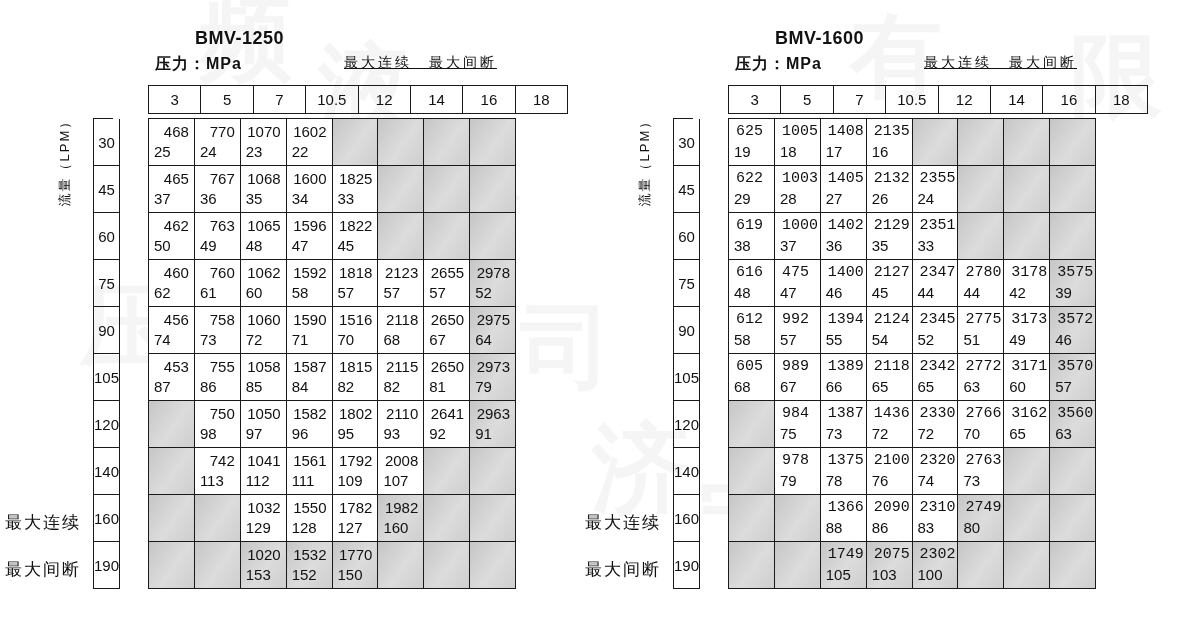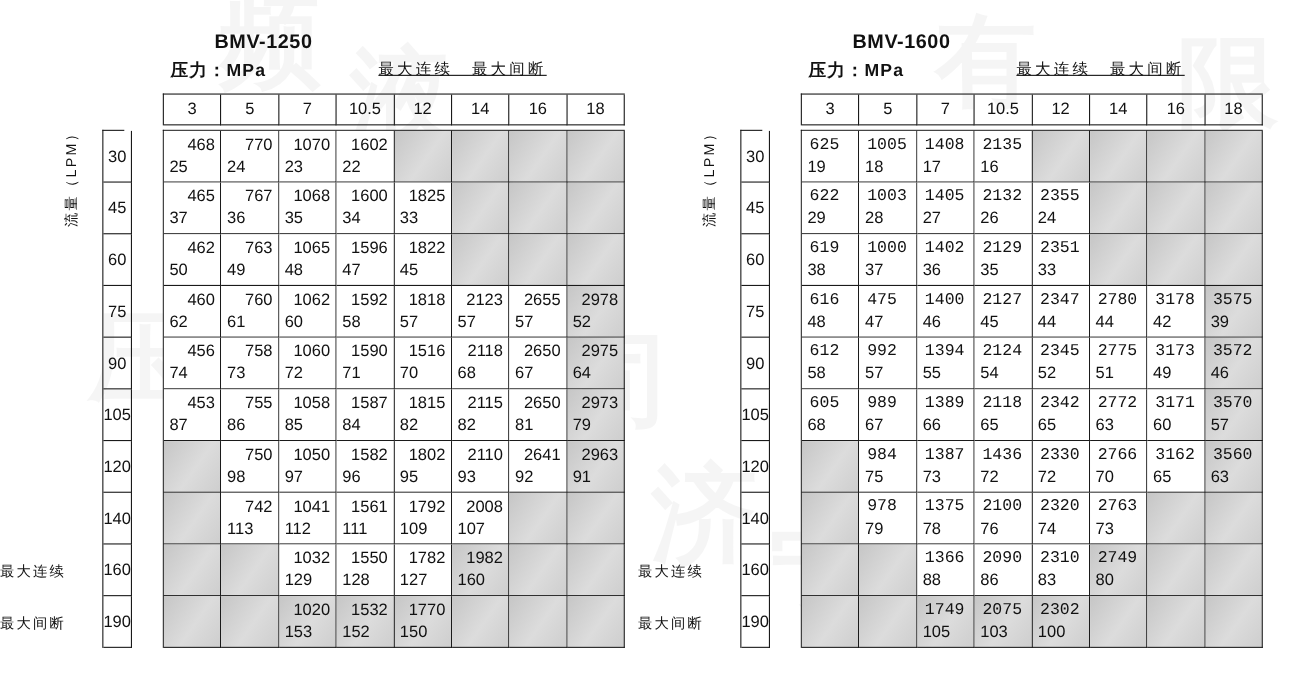--- a/index.html
+++ b/index.html
@@ -28,32 +28,32 @@
   .hcell{border-right:1.5px solid #1a1a1a;border-bottom:1.5px solid #1a1a1a;
     display:flex;align-items:center;justify-content:center;font-size:15px;}
   .rowlabels{
     position:absolute;left:93px;top:118px;width:20px;
     display:grid;grid-auto-rows:47px;
     border-top:1.5px solid #1a1a1a;border-left:1.5px solid #1a1a1a;box-sizing:border-box;
   }
   .rcell{border-right:1.5px solid #1a1a1a;border-bottom:1.5px solid #1a1a1a;
     display:flex;align-items:center;justify-content:center;font-size:15px;}
   .grid{
-    position:absolute;left:148px;top:118px;width:420px;
+    position:absolute;left:148px;top:118px;width:368px;
     display:grid;grid-template-columns:repeat(8,1fr);grid-auto-rows:47px;
     border-top:1.5px solid #1a1a1a;border-left:1.5px solid #1a1a1a;box-sizing:border-box;
   }
   .cell{border-right:1px solid #1a1a1a;border-bottom:1px solid #1a1a1a;
     font-size:15px;line-height:20px;padding-top:3px;box-sizing:border-box;background:#fff;}
   .cell.shaded{background:linear-gradient(125deg,#c6c6c6 0%,#dcdcdc 55%,#cecece 100%);}
   .cell .l1{text-align:right;padding-right:5px;}
   .cell .l2{text-align:left;padding-left:5px;}
   .tbl--right .cell .l1{text-align:left;padding-left:7px;padding-right:0;font-family:Liberation Mono, monospace;}
-  .sidelabel{position:absolute;left:0;width:86px;text-align:left;
-    font-size:13px;letter-spacing:2px;white-space:nowrap;color:#111;}
+  .sidelabel{position:absolute;left:0;width:86px;text-align:center;
+    font-size:17px;letter-spacing:2px;white-space:nowrap;color:#111;}
 </style>
 </head>
 <body>
 
 <div id="stage">
   <div id="watermark">
       <span style="left: 200px; top: -8px; font-size: 92px;">频</span>
       <span style="left: 318px; top: 40px; font-size: 92px;">液</span>
       <span style="left: 80px; top: 280px; font-size: 92px;">压</span>
       <span style="left: 430px; top: 150px; font-size: 92px;">公</span>

